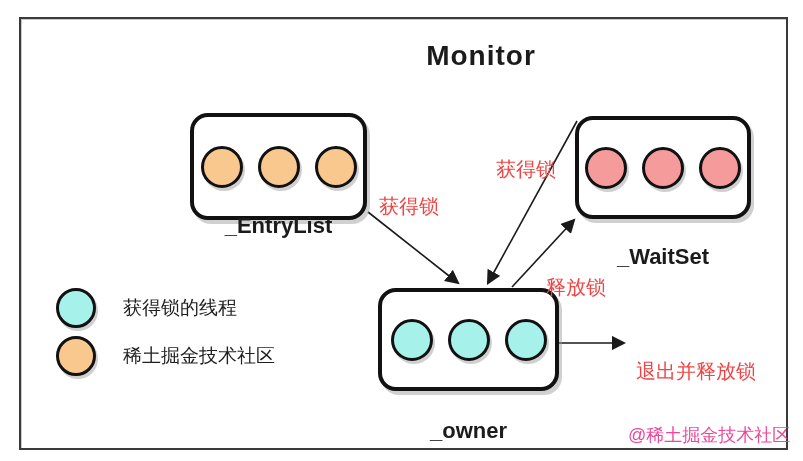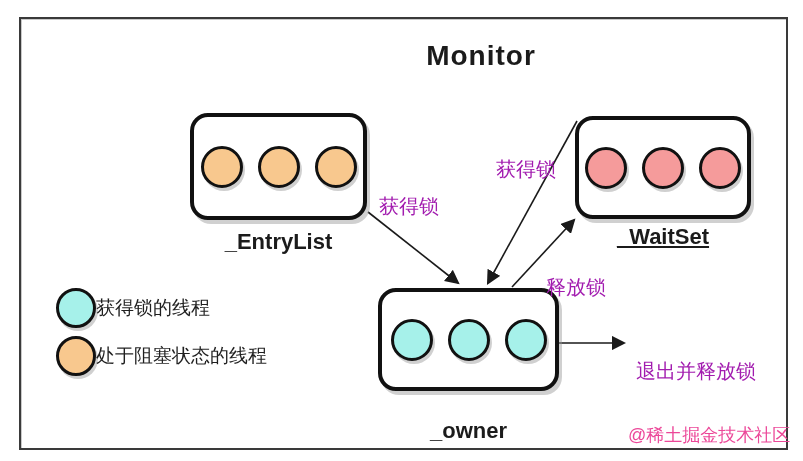--- a/index.html
+++ b/index.html
@@ -62,41 +62,42 @@
     display: inline-block;
   }
   .box-label {
     position: absolute;
     font-size: 22px;
     font-weight: bold;
     color: #1b1b1b;
     text-align: center;
     white-space: nowrap;
   }
-  .label-entrylist { left: 190px; top: 229px; width: 177px; }
-  .label-waitset  { left: 575px; top: 224px; width: 176px; text-decoration: underline; }
+  .label-entrylist { left: 190px; top: 213px; width: 177px; }
+  .label-waitset  { left: 575px; top: 244px; width: 176px; }
   .label-owner    { left: 378px; top: 418px; width: 181px; }
   .arrow-label {
     position: absolute;
     font-size: 20px;
-    color: #a21caf;
+    color: #ef4444;
     white-space: nowrap;
   }
   .lbl-acquire-entry { left: 379px; top: 193px; }
   .lbl-acquire-wait  { left: 496px; top: 156px; }
   .lbl-release       { left: 546px; top: 254px; margin-top: 20px; }
   .lbl-exit          { left: 636px; top: 330px; margin-top: 28px; }
   .legend {
     position: absolute;
     left: 56px;
     top: 288px;
   }
   .legend-row {
     display: flex;
     align-items: center;
+    gap: 27px;
     margin-bottom: 8px;
     height: 40px;
     text-align: right;
   }
   .legend-circle {
     width: 40px;
     height: 40px;
     border: 3px solid #111111;
     border-radius: 50%;
     box-sizing: border-box;
@@ -172,19 +173,19 @@
   <div class="arrow-label lbl-release">释放锁</div>
   <div class="arrow-label lbl-exit">退出并释放锁</div>
 
   <div class="legend">
     <div class="legend-row">
       <span class="legend-circle" style="background-color: rgb(166, 241, 234);"></span>
       <span class="legend-text">获得锁的线程</span>
     </div>
     <div class="legend-row">
       <span class="legend-circle" style="background-color: rgb(248, 200, 142);"></span>
-      <span class="legend-text">处于阻塞状态的线程</span>
+      <span class="legend-text">稀土掘金技术社区</span>
     </div>
   </div>
 
   <div class="watermark">@稀土掘金技术社区</div>
 
 </div>
 
 </body></html>

